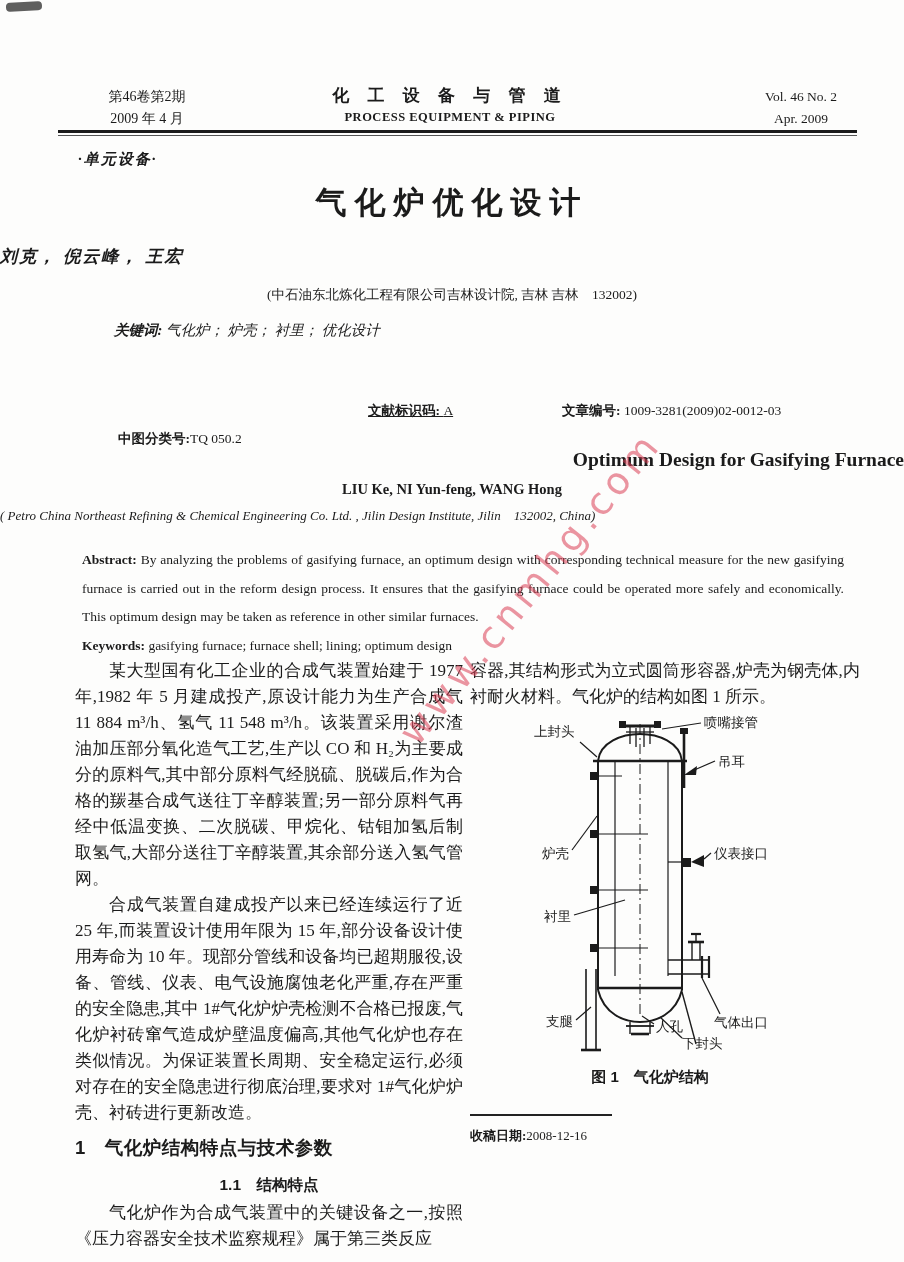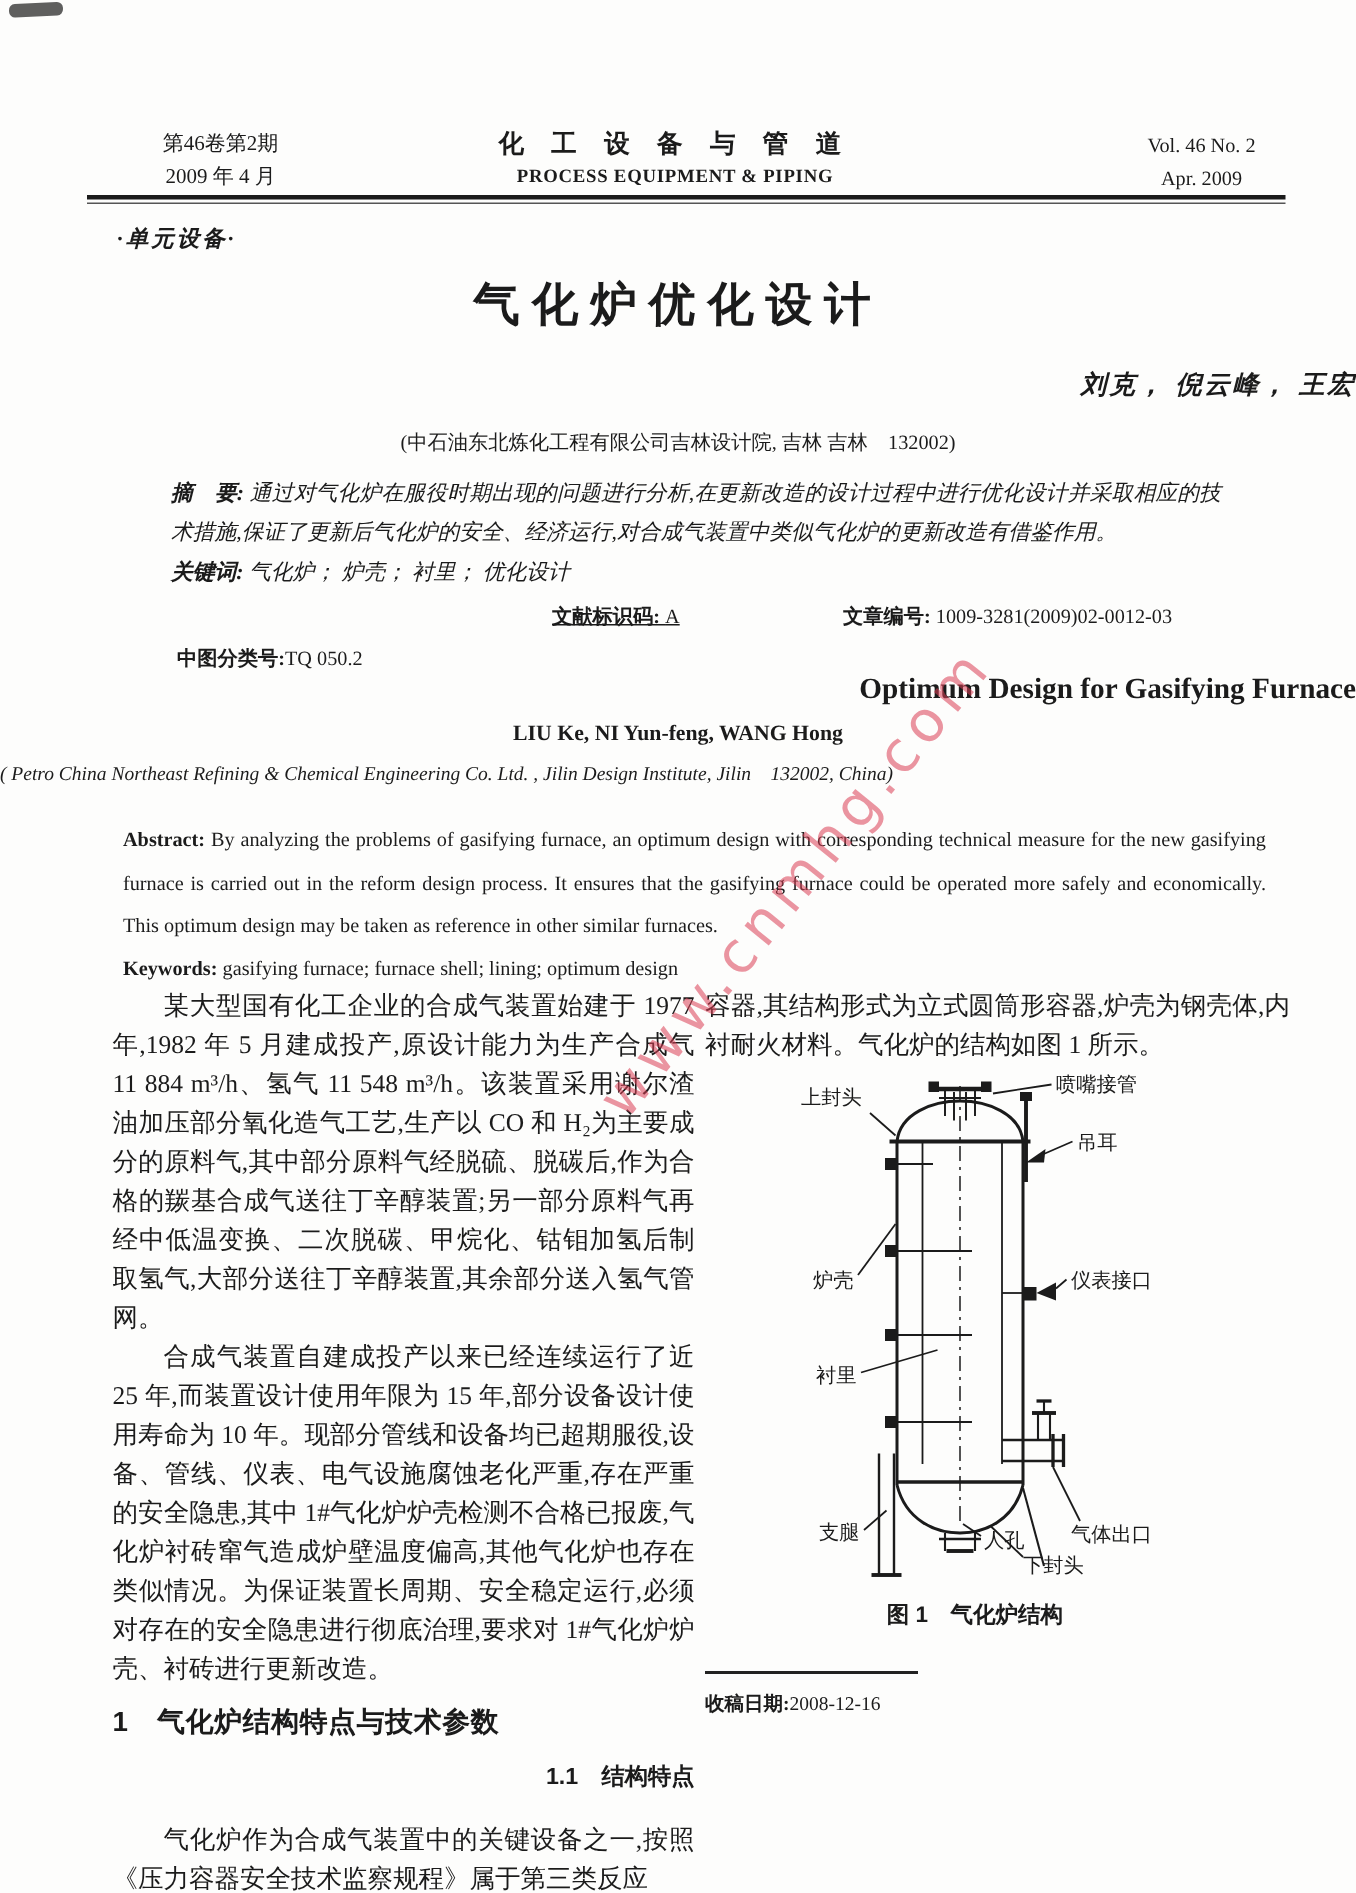--- a/index.html
+++ b/index.html
@@ -15,21 +15,21 @@
   .hdr-center { left:300px; top:84px; width:300px; text-align:center; }
   .hdr-center .cn { font-size:17px; font-weight:bold; letter-spacing:7px; }
   .hdr-center .en { font-size:12.5px; font-weight:bold; letter-spacing:.5px; margin-top:3px; }
   .hdr-right { left:742px; top:86px; width:118px; text-align:center; font-size:13.5px; line-height:22px; }
   .rule-double { left:58px; top:130px; width:799px; height:6px;
     border-top:3px solid #1b1b1b; border-bottom:1px solid #555; }
   .smudge { left:6px; top:2px; width:36px; height:9px; background:#2a2a2a; opacity:.75; border-radius:4px; transform:rotate(-3deg); }
   
   .col-tag { left:78px; top:150px; font-size:15px; font-weight:bold; font-style:italic; letter-spacing:2px; }
   .title-cn { left:0; top:182px; width:904px; text-align:center; font-size:31px; font-weight:bold; letter-spacing:8px; }
-  .authors-cn { left:0; top:245px; width:904px; text-align:right; font-size:17px; font-style:italic; font-weight:bold; letter-spacing:2px; }
+  .authors-cn { left:0; top:245px; width:904px; text-align:left; font-size:17px; font-style:italic; font-weight:bold; letter-spacing:2px; }
   .affil-cn { left:0; top:286px; width:904px; text-align:center; font-size:13.5px; }
   
   .abstract-cn { left:114px; top:316px; width:700px; font-size:14.5px; font-style:italic; line-height:26px; text-align:justify; }
   .abstract-cn b { font-style:italic; }
   .kw-cn { margin-top:1px; }
   .meta-row { left:0; top:402px; width:904px; font-size:13.5px; }
   .meta-row .m1 { position:absolute; left:118px; top:0;margin-top:28px; }
   .meta-row .m2 { position:absolute; left:368px; top:0;text-decoration:underline; }
   .meta-row .m3 { position:absolute; left:562px; top:0; }
   
@@ -37,21 +37,21 @@
   .authors-en { left:0; top:481px; width:904px; text-align:center; font-size:14.5px; font-weight:bold; }
   .affil-en { left:0; top:507px; width:904px; text-align:left; font-size:13px; font-style:italic; }
   .abstract-en { left:82px; top:546px; width:762px; font-size:13.5px; line-height:28.5px; text-align:justify; }
   .kw-en { }
   
   .col { font-size:17px; line-height:26px; text-align:justify; }
   .col p.indent { text-indent:2em; }
   .col-left { left:75px; top:658px; width:388px; }
   .col-right { left:470px; top:658px; width:390px; }
   .h-sec { font-size:18.5px; font-weight:bold; font-family:"Liberation Sans", sans-serif; letter-spacing:.5px; margin-top:9px; text-align:left; }
-  .h-sub { font-size:15.5px; font-weight:bold; font-family:"Liberation Sans", sans-serif; margin-top:11px; margin-bottom:16px; text-align:right; }
+  .h-sub { font-size:15.5px; font-weight:bold; font-family:"Liberation Sans", sans-serif; margin-top:11px; margin-bottom:2px; text-align:center; }
   
   .figure { position:relative; width:390px; height:384px; margin-top:4px; }
   .figure svg { position:absolute; left:0; top:0; }
   .fig-label { position:absolute; font-size:13.5px; white-space:nowrap; line-height:16px; }
   .fig-caption { position:absolute; left:0; top:350px; width:360px; text-align:center; font-size:15px; font-weight:bold; font-family:"Liberation Sans", sans-serif; }
   
   .footnote { margin-top:16px; font-size:13px; line-height:22.5px; text-align:justify; }
   .footnote .fn-rule { width:142px; border-top:2px solid #222; margin-bottom:9px; }
   .footnote p.hang { padding-left:66px; text-indent:-66px; }
   
@@ -78,21 +78,20 @@
   <div>Apr. 2009</div>
 </div>
 <div class="abs rule-double"></div>
 
 <div class="abs col-tag">·单元设备·</div>
 <div class="abs title-cn">气化炉优化设计</div>
 <div class="abs authors-cn">刘克，  倪云峰，  王宏</div>
 <div class="abs affil-cn">(中石油东北炼化工程有限公司吉林设计院, 吉林 吉林　132002)</div>
 
 <div class="abs abstract-cn">
-  <p><b>摘　要: </b><span>通过对气化炉在服役时期出现的问题进行分析,在更新改造的设计过程中进行优化设计并采取相应的技术措施,保证了更新后气化炉的安全、经济运行,对合成气装置中类似气化炉的更新改造有借鉴作用。</span></p>
   <p class="kw-cn"><b>关键词: </b><span>气化炉；  炉壳；  衬里；  优化设计</span></p>
 </div>
 
 <div class="abs meta-row">
   <span class="m1"><b>中图分类号:</b><span>TQ 050.2</span></span>
   <span class="m2"><b>文献标识码: </b><span>A</span></span>
   <span class="m3"><b>文章编号: </b><span>1009-3281(2009)02-0012-03</span></span>
 </div>
 
 <div class="abs title-en">Optimum Design for Gasifying Furnace</div>

